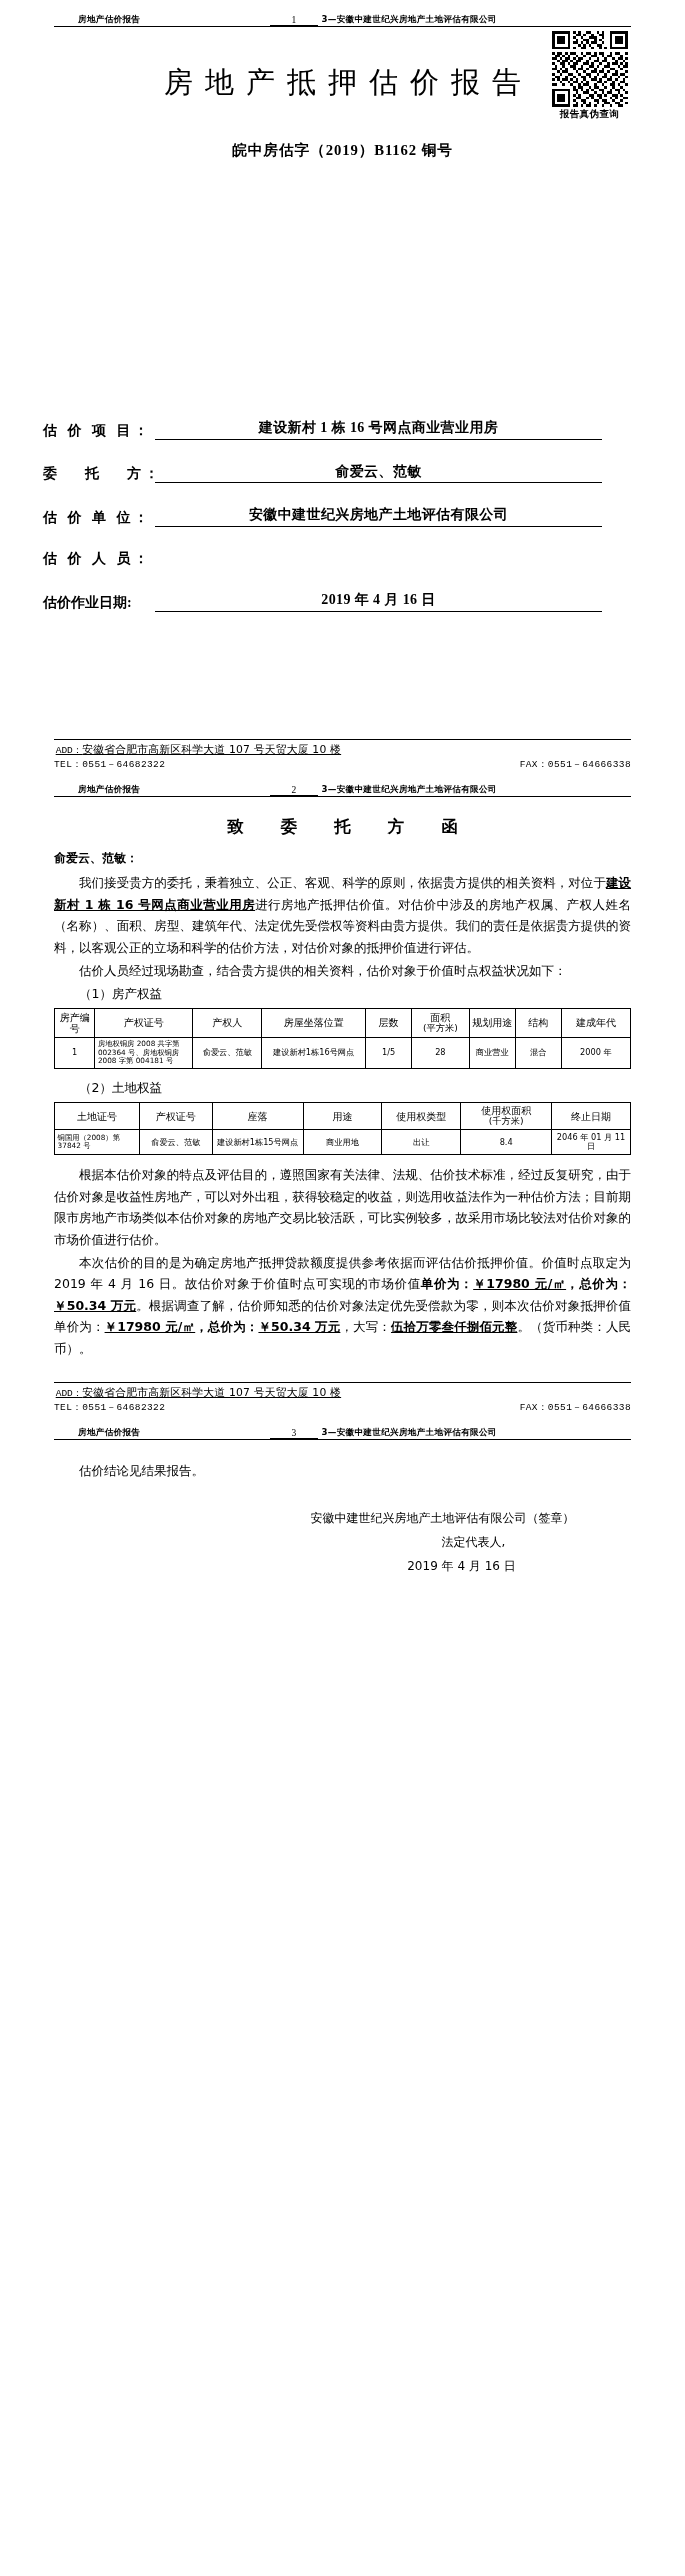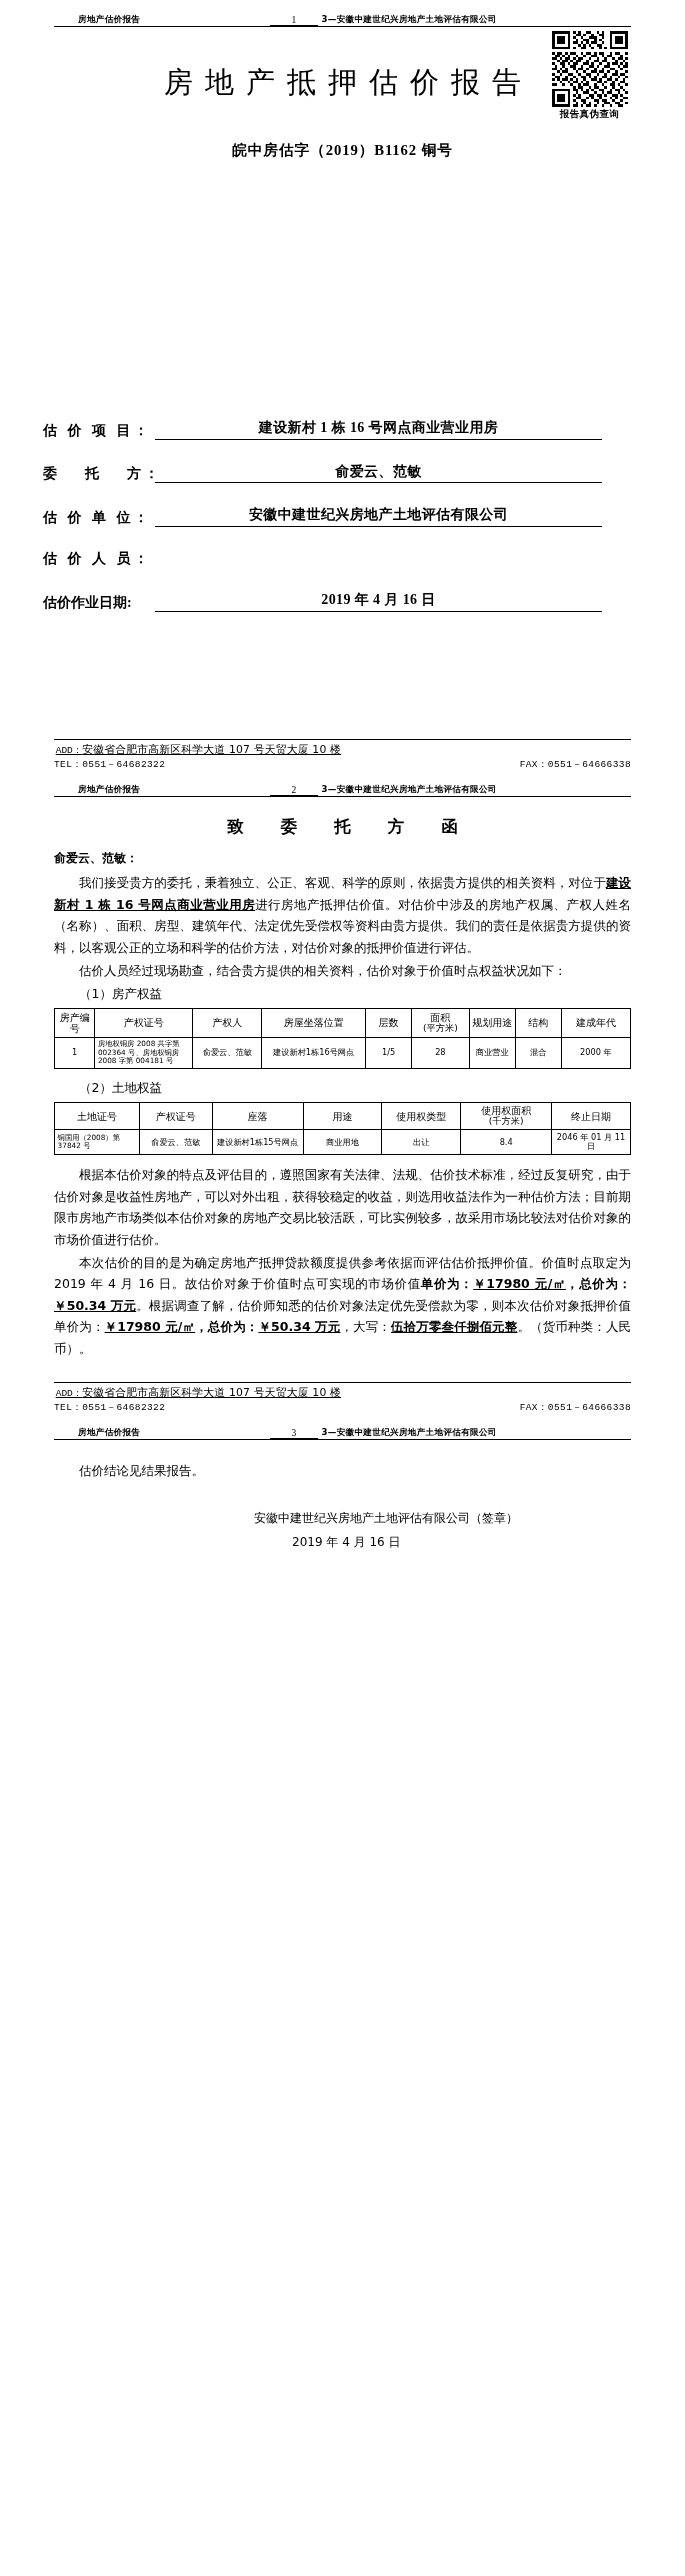--- a/index.html
+++ b/index.html
@@ -100,21 +100,21 @@
   table.grid td{font-size:8.2px;}
   table.grid td.small{font-size:7.3px;line-height:1.2;text-align:left;padding:1.7px 2.6px;}
   .frac{display:inline-block;line-height:1.05;}
   .frac .top{display:block;}
   .frac .bot{display:block;font-size:.92em;}
 
   
   .closing{margin:22.5px 54px 0 54px;font-size:12.5px;
     font-family:"DejaVu Sans","Liberation Sans",sans-serif;}
   .closing .line{text-indent:2em;margin-bottom:26px;}
-  .sign{margin-left:200px;line-height:2.0;font-size:12px;}
+  .sign{margin-left:200px;line-height:2.0;font-size:12px;text-align:center;}
   .sign .r2{margin-left:62px;}
   .sign .r3{margin-left:38px;}
   .spacer-lg{height:1037px;}
 </style>
 </head>
 <body>
 
 <div class="page">
 
   <div class="runhead">
@@ -505,20 +505,21 @@
       <span class="rh-left">房地产估价报告</span>
       <span class="rh-num">3</span>
       <span class="rh-right">3—安徽中建世纪兴房地产土地评估有限公司</span>
     </div>
   </div>
 
   <div class="closing">
     <div class="line">估价结论见结果报告。</div>
     <div class="sign">
       <div>安徽中建世纪兴房地产土地评估有限公司（签章）</div>
+      <div class="r2">法定代表人,</div>
       <div class="r3">2019 年 4 月 16 日</div>
     </div>
   </div>
 
   <div class="spacer-lg"></div>
 
 </div>
 
 
 </body></html>

